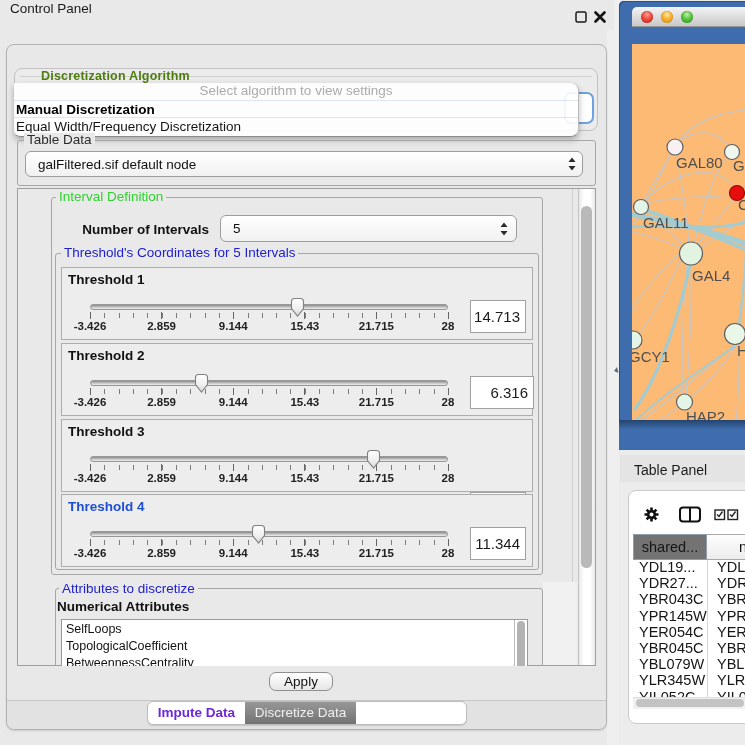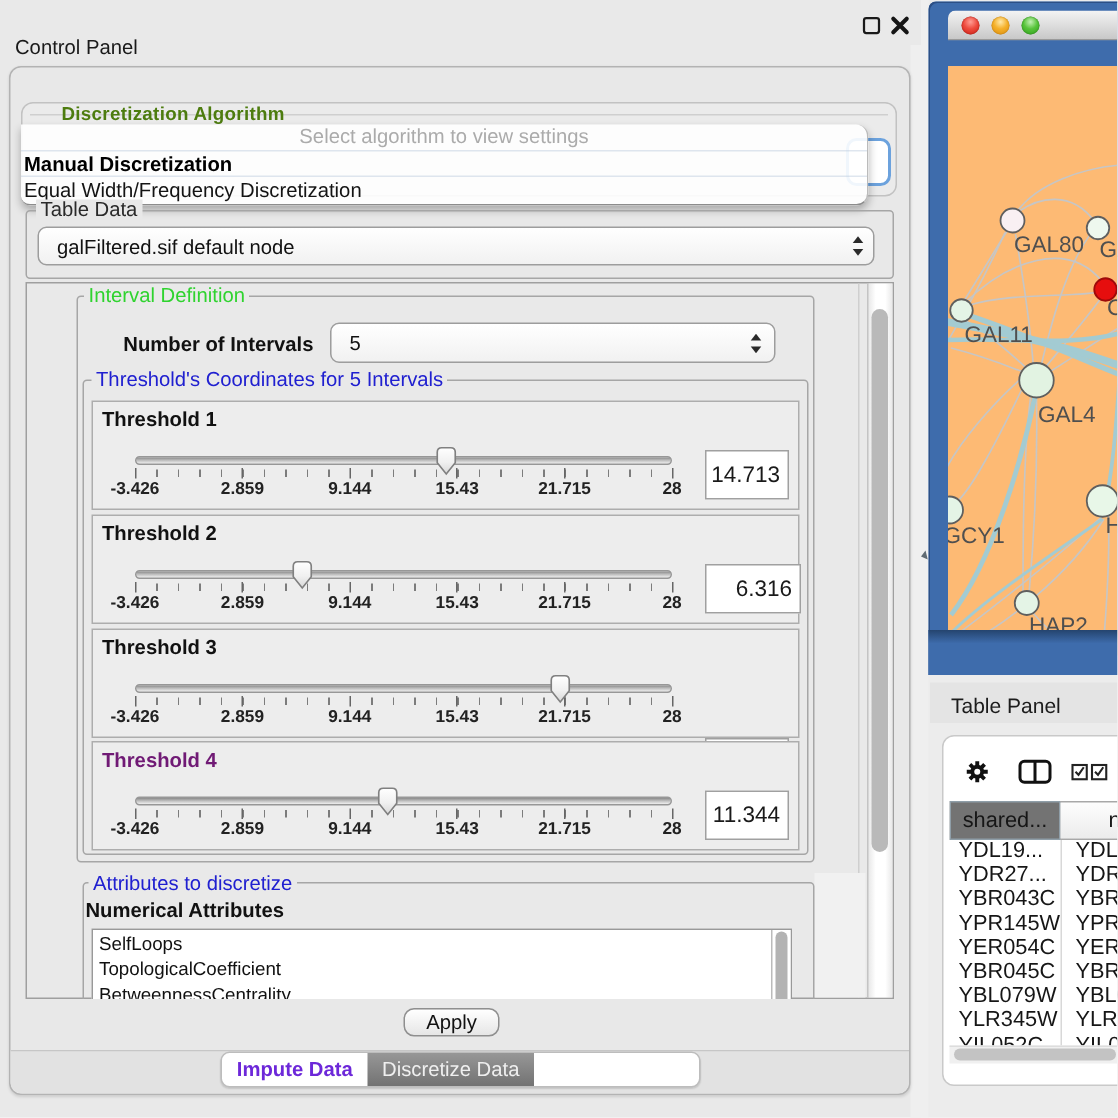--- a/index.html
+++ b/index.html
@@ -8,21 +8,21 @@
 .combo{background:linear-gradient(#ffffff,#f1f1f1);border:1px solid #9d9d9d;border-radius:6px;box-sizing:border-box;}
 .grp{border:1px solid #a6a6a6;border-radius:3px;box-sizing:border-box;}
 .gtitle{background:#e9e9e9;padding:0 3px;line-height:14px;}
 </style></head>
 <body>
 <div id="page">
 
 <div class="abs" style="left:0;top:0;width:614px;height:745px;background:#e9e9e9;"></div>
 <div class="abs" style="left:607px;top:30px;width:12px;height:715px;background:#efefef;"></div>
 <div class="abs" style="left:614px;top:0;width:5px;height:30px;background:#efefef;"></div>
-<div class="abs" style="left:10px;top:24px;font-size:13.5px;color:#1a1a1a;">Control Panel</div>
+<div class="abs" style="left:10px;top:1px;font-size:13.5px;color:#1a1a1a;">Control Panel</div>
 
 <svg class="abs" style="left:574px;top:9px;" width="36" height="16" viewBox="0 0 36 16">
 <rect x="2" y="3" width="10" height="10" rx="1.5" fill="none" stroke="#1a1a1a" stroke-width="1.5"></rect>
 <path d="M21.5 3.5 L30.5 12.5 M30.5 3.5 L21.5 12.5" stroke="#151515" stroke-width="2.7" stroke-linecap="round"></path>
 </svg>
 
 <div class="abs" style="left:6px;top:44px;width:601px;height:686px;background:#e8e8e8;border:1px solid #b3b3b3;border-radius:8px;box-sizing:border-box;box-shadow:0 1px 2px rgba(0,0,0,0.12);"></div>
 
 
 <div class="abs" style="left:14px;top:68px;width:584px;height:63px;border:1px solid #c2c2c2;border-radius:8px;box-sizing:border-box;background:#ebebeb;"></div>
@@ -128,21 +128,21 @@
 <div class="abs" style="left:279.8px;top:472px;width:50px;text-align:center;font-size:11.5px;font-weight:bold;color:#222;">15.43</div>
 <div class="abs" style="left:375.9px;top:464px;width:1px;height:7px;background:#666;"></div>
 <div class="abs" style="left:351.4px;top:472px;width:50px;text-align:center;font-size:11.5px;font-weight:bold;color:#222;">21.715</div>
 <div class="abs" style="left:447.5px;top:464px;width:1px;height:7px;background:#666;"></div>
 <div class="abs" style="left:423.0px;top:472px;width:50px;text-align:center;font-size:11.5px;font-weight:bold;color:#222;">28</div>
 <svg class="abs" style="left:364.8px;top:449px;" width="17" height="21" viewBox="0 0 17 21">
       <path d="M2.5 4.5 Q2.5 1.5 5.5 1.5 L11.5 1.5 Q14.5 1.5 14.5 4.5 L14.5 11.5 L8.5 19 L2.5 11.5 Z" fill="url(#thumbg2)" stroke="#808080" stroke-width="1.1"></path>
     </svg>
 <div class="abs" style="left:470px;top:452px;width:56px;height:33px;background:#fff;border:1px solid #a0a0a0;box-sizing:border-box;font-size:15px;color:#1a1a1a;line-height:31px;padding-right:5px;margin-top:40px;">21.4</div>
 <div class="abs" style="left:61px;top:494px;width:472px;height:73px;background:#ededed;border:1px solid #adadad;box-sizing:border-box;"></div>
-<div class="abs" style="left:68px;top:499px;font-size:13.5px;font-weight:bold;color:#701a75;">Threshold 4</div>
+<div class="abs" style="left:68px;top:499px;font-size:13.5px;font-weight:bold;color:#1d4ed8;">Threshold 4</div>
 <div class="abs" style="left:90px;top:531px;width:358px;height:6px;background:linear-gradient(#8b8b8b,#c6c6c6 55%,#eeeeee);border:1px solid #979797;border-radius:3px;box-sizing:border-box;"></div>
 <div class="abs" style="left:90px;top:540px;width:359px;height:5px;background:repeating-linear-gradient(90deg,#7c7c7c 0,#7c7c7c 1px,transparent 1px,transparent 14.32px);"></div>
 <div class="abs" style="left:89.5px;top:539px;width:1px;height:7px;background:#666;"></div>
 <div class="abs" style="left:65.0px;top:547px;width:50px;text-align:center;font-size:11.5px;font-weight:bold;color:#222;">-3.426</div>
 <div class="abs" style="left:161.1px;top:539px;width:1px;height:7px;background:#666;"></div>
 <div class="abs" style="left:136.6px;top:547px;width:50px;text-align:center;font-size:11.5px;font-weight:bold;color:#222;">2.859</div>
 <div class="abs" style="left:232.7px;top:539px;width:1px;height:7px;background:#666;"></div>
 <div class="abs" style="left:208.2px;top:547px;width:50px;text-align:center;font-size:11.5px;font-weight:bold;color:#222;">9.144</div>
 <div class="abs" style="left:304.3px;top:539px;width:1px;height:7px;background:#666;"></div>
 <div class="abs" style="left:279.8px;top:547px;width:50px;text-align:center;font-size:11.5px;font-weight:bold;color:#222;">15.43</div>

